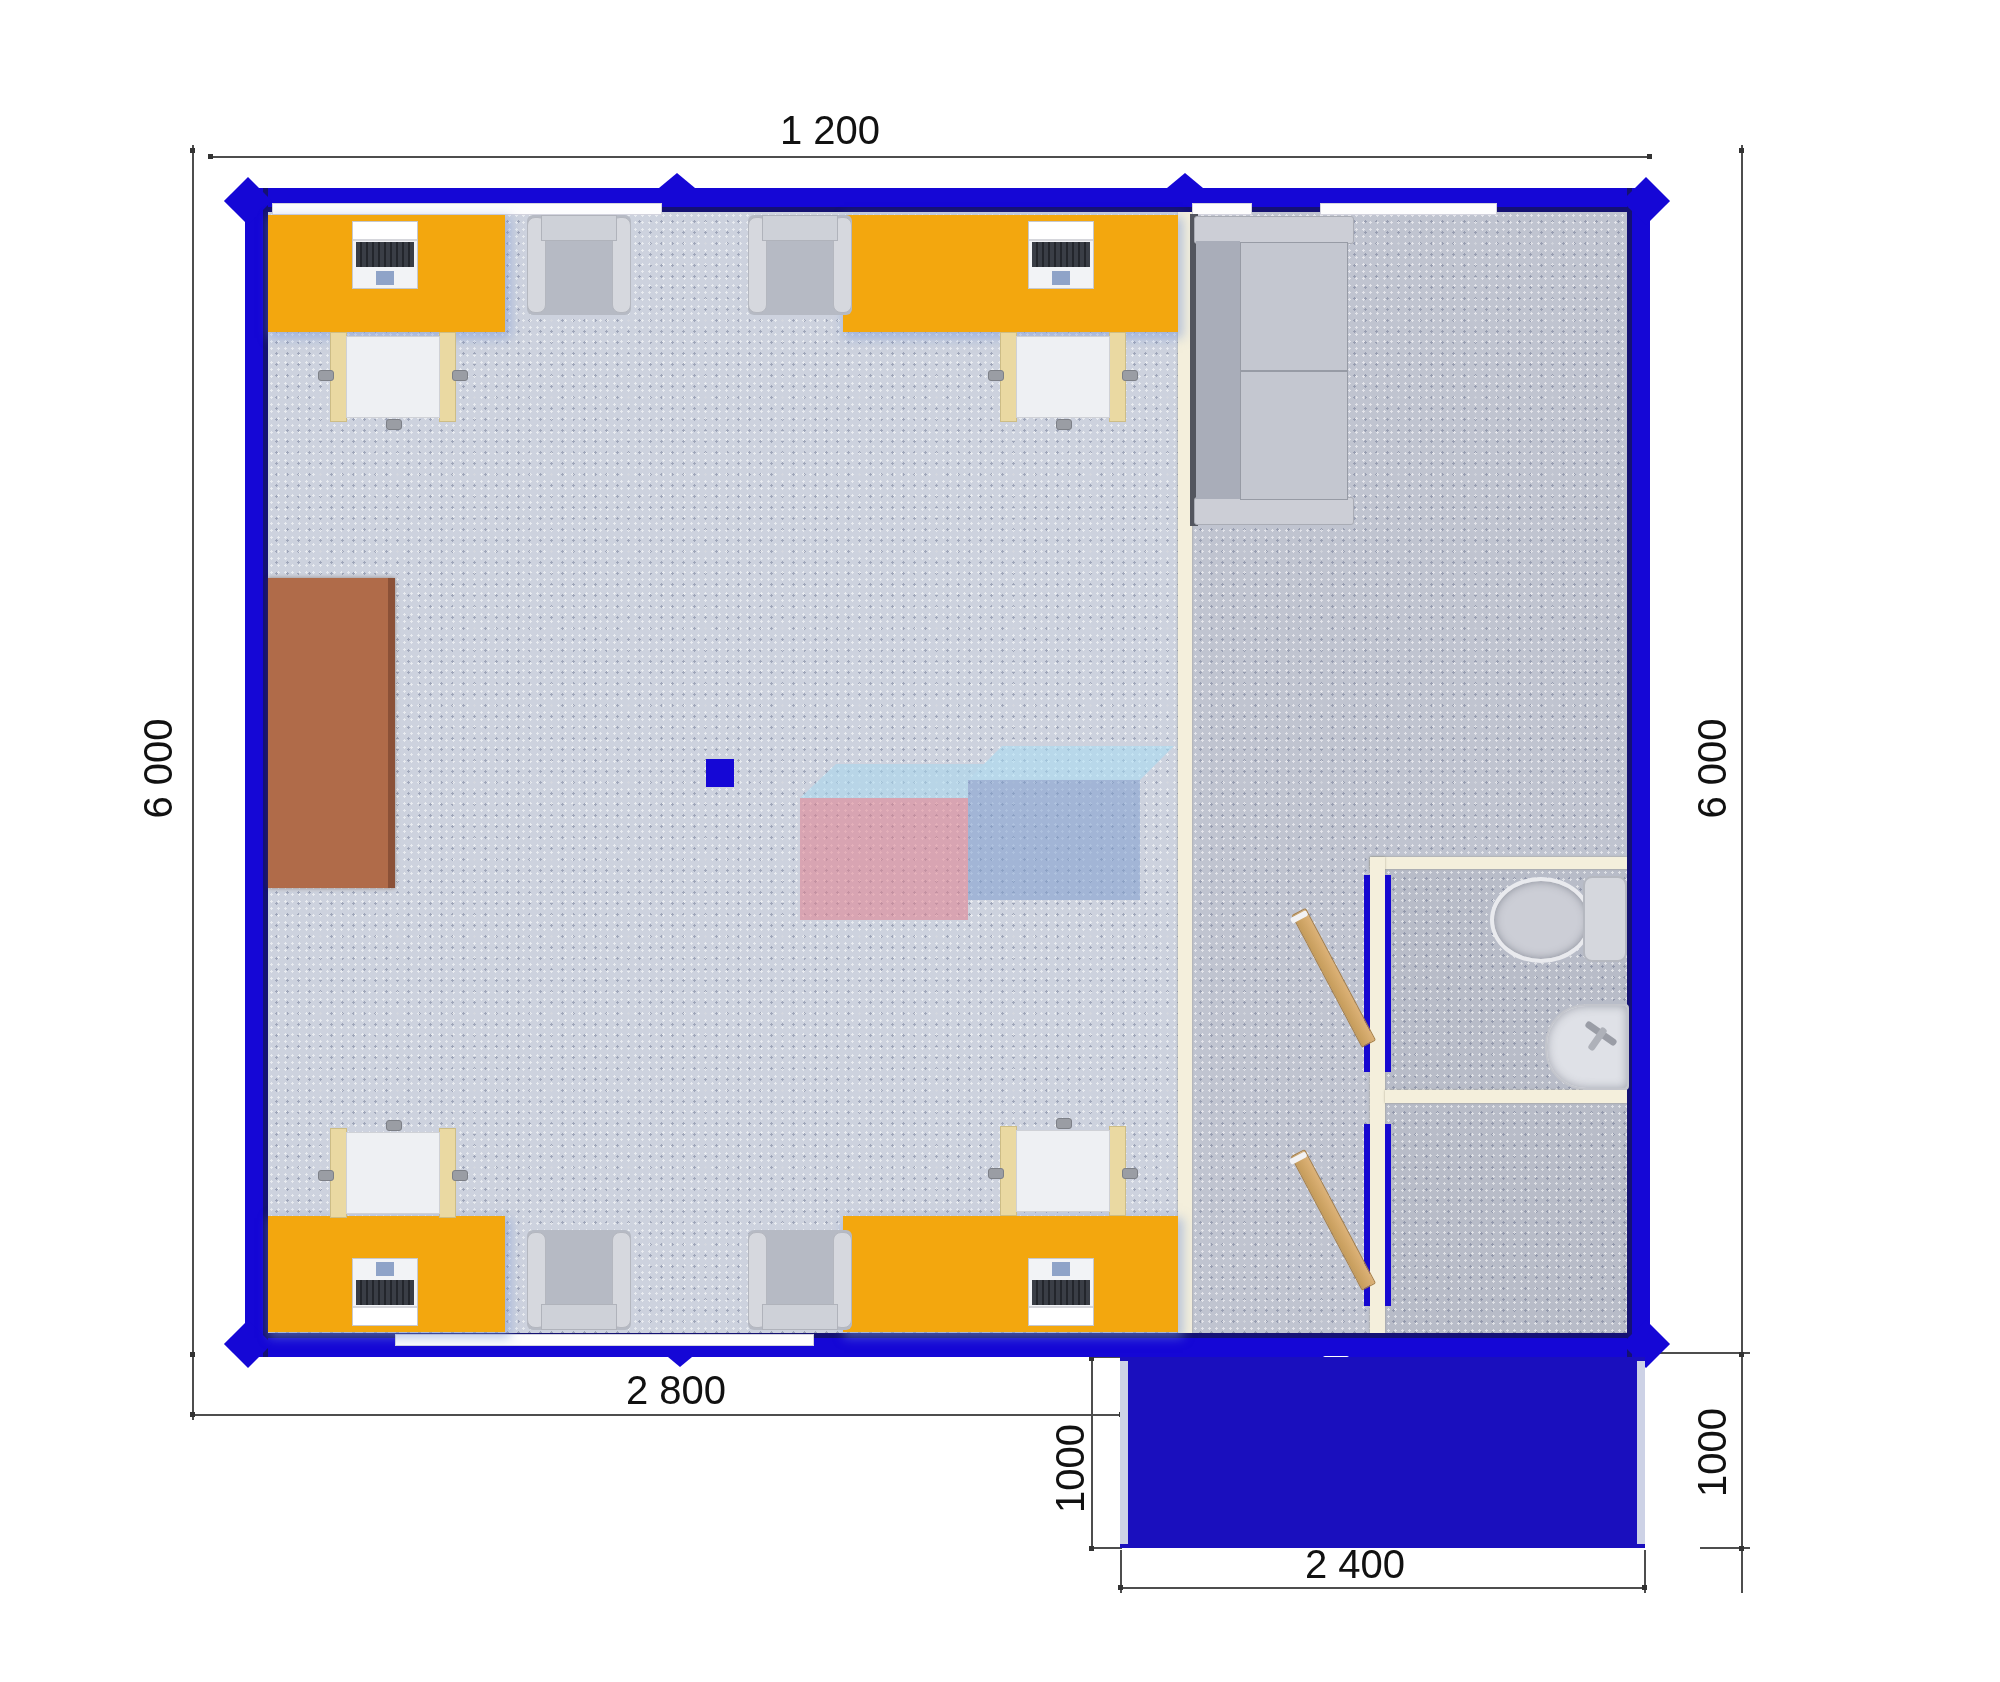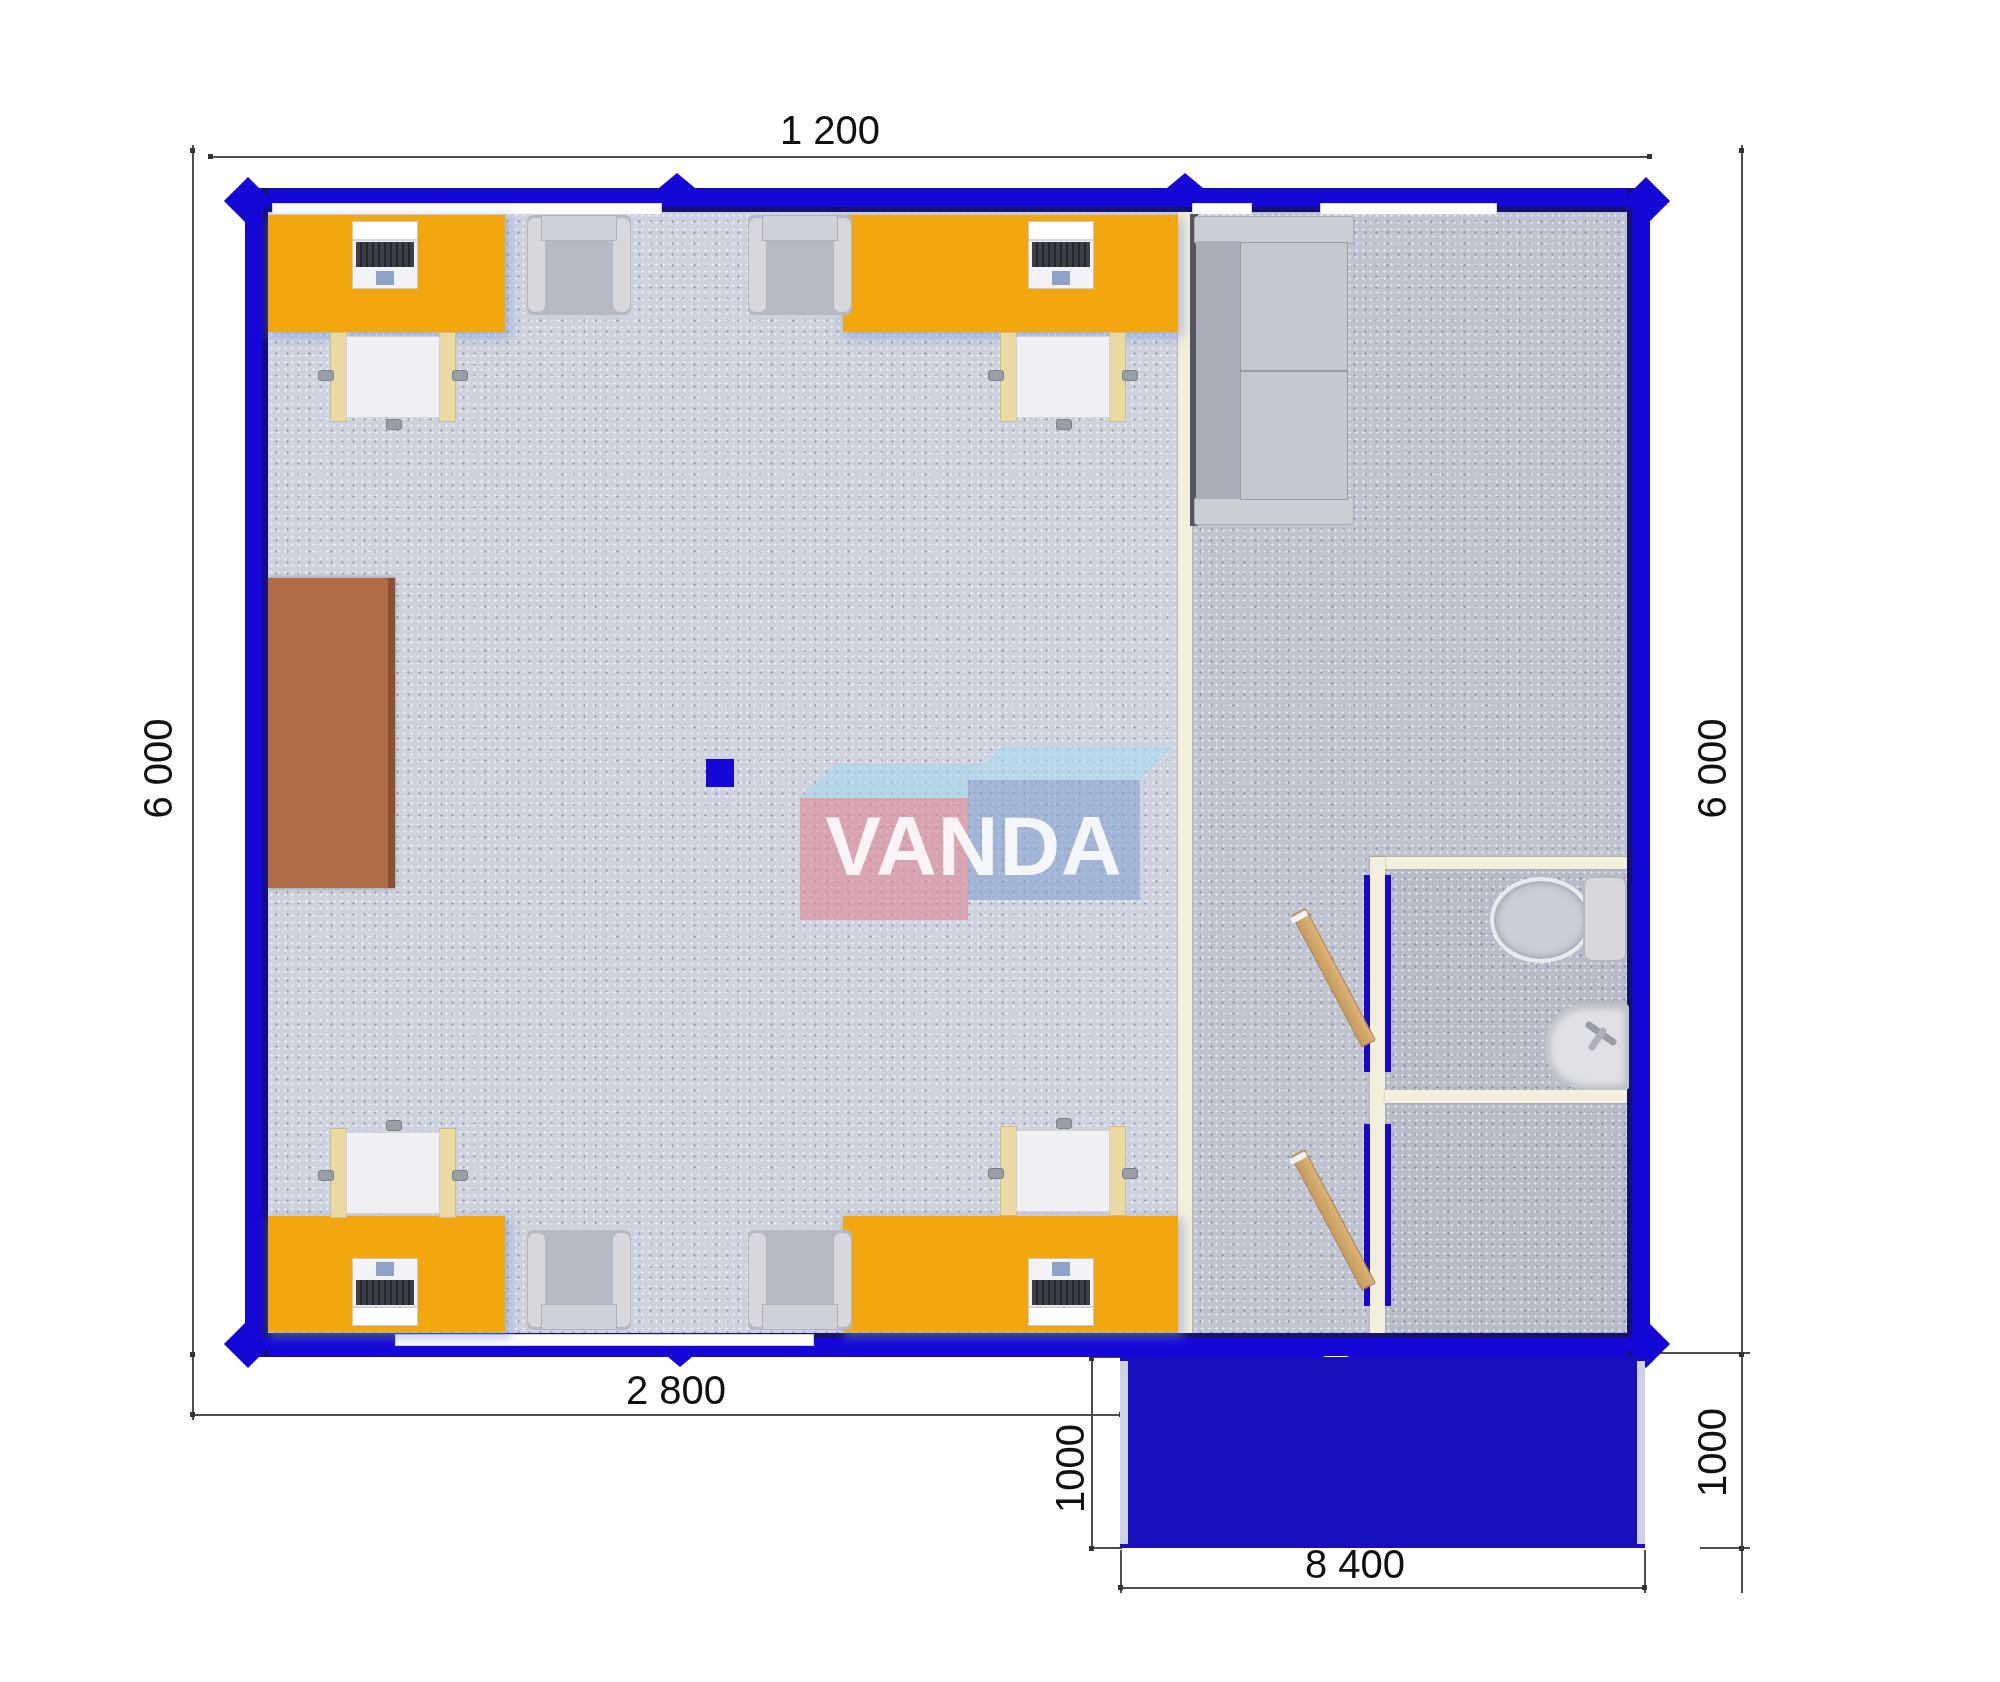--- a/index.html
+++ b/index.html
@@ -118,21 +118,21 @@
     <div class="dot" style="left:1089px;top:1546px;"></div>
   <div class="dot" style="left:1118px;top:1585px;"></div>
     <div class="dot" style="left:1642px;top:1585px;"></div>
 
   <div class="dimlabel" style="left:750px;top:108px;width:160px;">1 200</div>
   <div class="dimlabel rot" style="left:78px;top:746px;width:160px;">6 000</div>
   <div class="dimlabel rot" style="left:1632px;top:746px;width:160px;">6 000</div>
   <div class="dimlabel" style="left:596px;top:1368px;width:160px;">2 800</div>
   <div class="dimlabel rot" style="left:990px;top:1446px;width:160px;">1000</div>
   <div class="dimlabel rot" style="left:1632px;top:1430px;width:160px;">1000</div>
-  <div class="dimlabel" style="left:1275px;top:1542px;width:160px;">8 400</div>
+  <div class="dimlabel" style="left:1275px;top:1542px;width:160px;">2 400</div>
 
   <div class="abs speckle floor-main" style="left:268px;top:212px;width:910px;height:1121px;"></div>
   <div class="abs speckle floor-hall" style="left:1192px;top:212px;width:435px;height:1121px;"></div>
   <div class="abs speckle floor-wet" style="left:1385px;top:869px;width:242px;height:221px;"></div>
   <div class="abs speckle floor-wet" style="left:1385px;top:1103px;width:242px;height:230px;"></div>
 
   <div class="cream" style="left:1178px;top:212px;width:14px;height:1121px;"></div>
   <div class="cream" style="left:1370px;top:857px;width:257px;height:12px;"></div>
   <div class="cream" style="left:1370px;top:857px;width:15px;height:476px;"></div>
   <div class="cream" style="left:1385px;top:1090px;width:242px;height:13px;"></div>
@@ -270,15 +270,14 @@
     <div class="post" style="left:0;"></div>
     <div class="post" style="right:0;"></div>
   </div>
 
   <svg class="wm" viewBox="0 0 400 190">
     <polygon points="10,60 178,60 214,26 46,26" fill="#A8D8EF"></polygon>
     <rect x="10" y="60" width="168" height="122" fill="#E2808F"></rect>
     <polygon points="178,42 350,42 384,8 212,8" fill="#A8DDF5"></polygon>
     <rect x="178" y="42" width="172" height="120" fill="#7F9FD0"></rect>
   </svg>
-  <div class="wm-text">VANDA</div>
 
 </div>
 
 </body></html>

